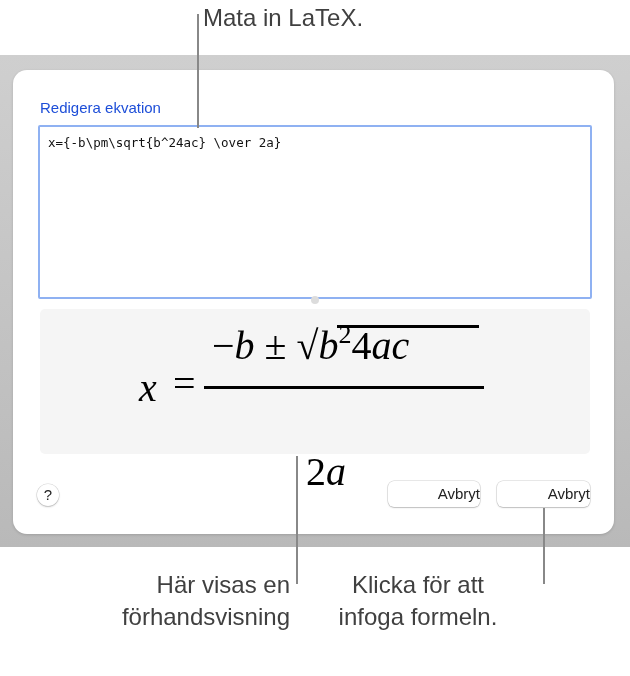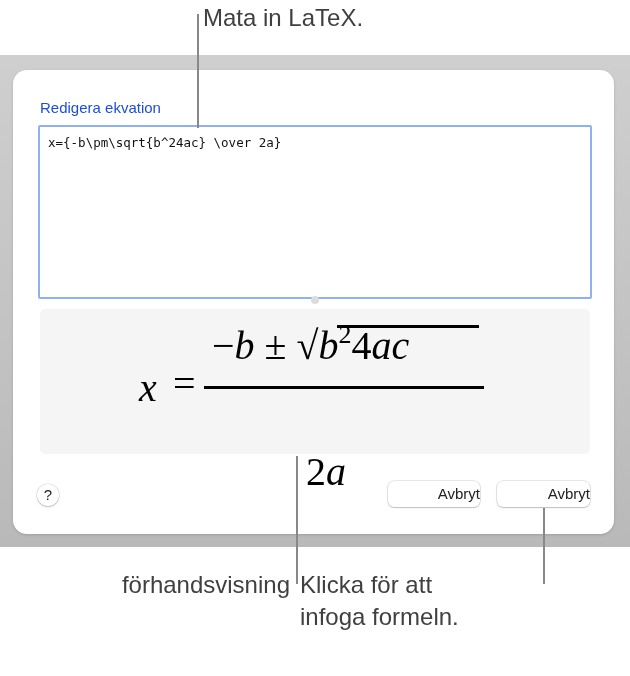--- a/index.html
+++ b/index.html
@@ -69,21 +69,21 @@
     font-size: 15px; text-align: right; line-height: 26px; color: #222;
   }
   .btn-cancel { left: 388px; width: 92px; }
   .btn-insert { left: 497px; width: 93px; }
   .callout-line { position: absolute; width: 1.5px; background: #888; }
   .callout {
     position: absolute; font-size: 24px; color: #404040; line-height: 32px;
   }
   .c-top { left: 203px; top: 2px; }
   .c-preview { left: 50px; top: 569px; width: 240px; text-align: right; }
-  .c-insert { left: 300px; top: 569px; width: 236px; text-align: left; }
+  .c-insert { left: 300px; top: 569px; width: 236px; text-align: center; }
 </style>
 </head>
 <body>
 
 <div class="backdrop"></div>
 
 <div class="dialog"></div>
 
 <div class="label-title">Redigera ekvation</div>
 
@@ -103,18 +103,19 @@
 <div class="help-btn">?</div>
 <div class="btn btn-cancel">Avbryt</div>
 <div class="btn btn-insert">Avbryt</div>
 
 <div class="callout-line" style="left:197px; top:14px; height:114px;"></div>
 <div class="callout-line" style="left:296px; top:456px; height:128px;"></div>
 <div class="callout-line" style="left:543px; top:508px; height:76px;"></div>
 
 <div class="callout c-top">Mata in LaTeX.</div>
 <div class="callout c-preview">
+  <div>Här visas en</div>
   <div>förhandsvisning</div>
 </div>
 <div class="callout c-insert">
   <div>Klicka för att</div>
   <div>infoga formeln.</div>
 </div>
 
 </body></html>

